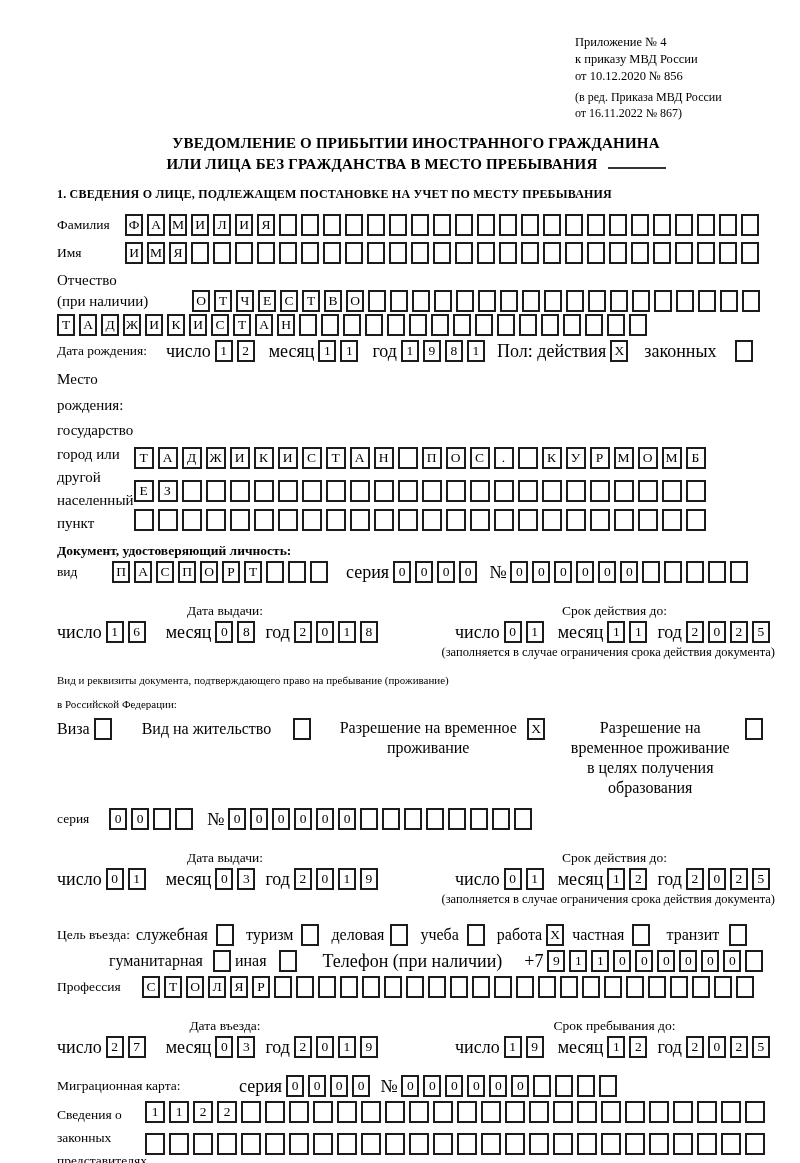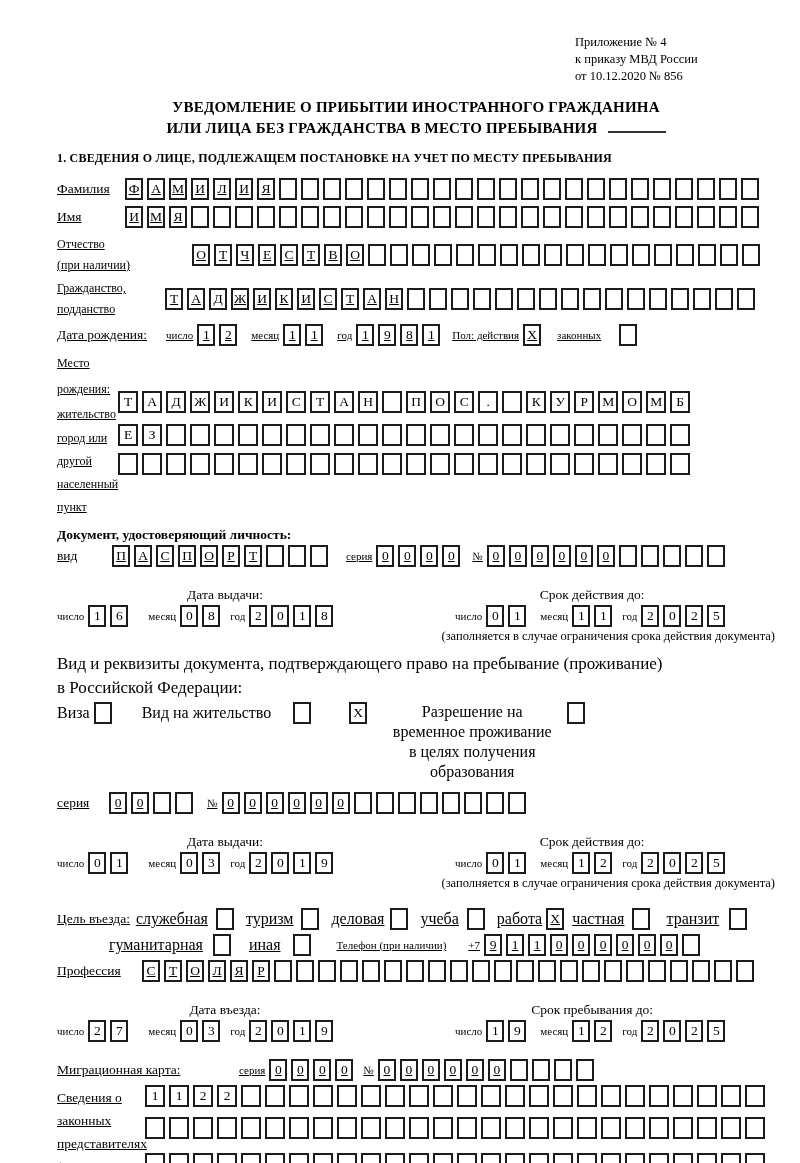--- a/index.html
+++ b/index.html
@@ -13,65 +13,69 @@
   
   .hdr-right { width:200px; margin-left:auto; font-size:12.5px; line-height:17px; }
   .hdr-right .amend { margin-top:4px; font-size:12px; line-height:16px; }
   .forma { text-align:right; font-weight:bold; font-size:14px; margin-top:14px; padding-right:8px; letter-spacing:.5px; }
 
   .title { text-align:center; font-weight:bold; font-size:15px; line-height:21px; margin-top:12px; letter-spacing:.2px; }
   .blank-line { display:inline-block; width:58px; border-bottom:2px solid #333; height:12px; margin-left:10px; }
 
   .sect { font-weight:bold; font-size:12px; margin-top:12px; letter-spacing:.2px; }
 
-  .row { display:flex; align-items:center; margin-top:6px;text-decoration:underline; }
+  .row { display:flex; align-items:flex-end; margin-top:6px; }
   .lbl { font-size:13.5px; line-height:22px; flex:0 0 auto; }
-  .lbl2 { font-size:12px; line-height:21px; flex:0 0 auto; }
+  .lbl2 { font-size:15px; line-height:21px; flex:0 0 auto; }
 
   .cells { display:inline-flex; flex:0 0 auto; }
   .cell {
     width:18px; height:22px; flex:0 0 auto;
     border:2px solid #1c1c1c; margin-right:4px; background:#fff;
     display:inline-flex; align-items:center; justify-content:center;
     font-size:13.5px; font-family:"Liberation Serif", serif;
   }
   .wide .cell { width:20px; }
 
-  .dlbl { font-size:11px; line-height:22px; margin:0 4px 0 10px; }
+  .dlbl { font-size:18px; line-height:22px; margin:0 4px 0 10px; }
   .dlbl.first { margin-left:0; }
   .dategrp { display:flex; align-items:flex-start; }
 
   .pair { display:flex; margin-top:20px; }
   .pcol-l { width:336px; }
   .pcol-r { margin-left:62px; }
   .phead { text-align:center; font-size:13.5px; margin-bottom:2px; }
   .note-r { text-align:right; font-size:12.5px; margin-top:2px; }
 
   .doc-head { text-align:left; font-weight:bold; font-size:13.5px; margin-top:8px; }
 
-  .intro { font-size:17px; line-height:24px; margin-top:8px; }
+  .intro { font-size:11px; line-height:24px; margin-top:8px; }
 
   .optwrap { display:flex; align-items:flex-start; margin-top:2px; }
   .opt { display:flex; align-items:flex-start; }
   .optlbl { font-size:16px; line-height:22px; }
   .optlbl.multi { text-align:center; line-height:20px; }
 
   .leftcol-lines { font-size:13.5px; line-height:23px; flex:0 0 auto; }
 
   .mt2{margin-top:2px;} .mt4{margin-top:4px;} .mt8{margin-top:17px;} .mt10{margin-top:10px;} .mt12{margin-top:12px;}
 </style>
 </head>
 <body>
 
 <div class="page">
 
   <div class="hdr-right">
     <div>Приложение № 4</div>
     <div>к приказу МВД России</div>
     <div>от 10.12.2020 № 856</div>
+    <div class="amend">
+      <div>(в ред. Приказа МВД России</div>
+      <div>от 16.11.2022 № 867)</div>
+    </div>
   </div>
 
 
   <div class="title">
     <div>УВЕДОМЛЕНИЕ О ПРИБЫТИИ ИНОСТРАННОГО ГРАЖДАНИНА</div>
     <div><span>ИЛИ ЛИЦА БЕЗ ГРАЖДАНСТВА В МЕСТО ПРЕБЫВАНИЯ</span><span class="blank-line"></span></div>
   </div>
 
   <div class="sect">1. СВЕДЕНИЯ О ЛИЦЕ, ПОДЛЕЖАЩЕМ ПОСТАНОВКЕ НА УЧЕТ ПО МЕСТУ ПРЕБЫВАНИЯ</div>
 
@@ -174,24 +178,20 @@
         <span class="cell"></span>
         <span class="cell"></span>
         <span class="cell"></span>
         <span class="cell"></span>
         <span class="cell"></span>
         <span class="cell"></span>
       </span>
   </div>
 
   <div class="row mt2">
-    <span style="width:108px">
-      <div class="lbl2">Гражданство,</div>
-      <div class="lbl2">подданство</div>
-    </span>
     <span class="cells">
         <span class="cell">Т</span>
         <span class="cell">А</span>
         <span class="cell">Д</span>
         <span class="cell">Ж</span>
         <span class="cell">И</span>
         <span class="cell">К</span>
         <span class="cell">И</span>
         <span class="cell">С</span>
         <span class="cell">Т</span>
@@ -241,21 +241,21 @@
       </span>
     <span class="dlbl" style="margin-left:12px">законных</span>
     <span class="cells" style="margin-left:14px">
         <span class="cell"></span>
       </span>
   </div>
 
   <div class="row mt4">
     <span style="width:140px">
       <div class="lbl2" style="line-height:26px">Место рождения:</div>
-      <div class="lbl2" style="line-height:25px">жительство</div>
+      <div class="lbl2" style="line-height:25px">государство</div>
       <div class="lbl2" style="line-height:23px">город или другой</div>
       <div class="lbl2" style="line-height:23px">населенный пункт</div>
     </span>
     <span>
       <div class="cells wide">
           <span class="cell">Т</span>
           <span class="cell">А</span>
           <span class="cell">Д</span>
           <span class="cell">Ж</span>
           <span class="cell">И</span>
@@ -433,20 +433,21 @@
           <span class="cell"></span>
         </span>
     </span>
     <span class="opt" style="margin-left:26px">
       <span class="optlbl">Вид на жительство</span>
       <span class="cells" style="margin-left:22px">
           <span class="cell"></span>
         </span>
     </span>
     <span class="opt" style="margin-left:24px">
+      <span class="optlbl multi" style="width:178px">Разрешение на временное проживание</span>
       <span class="cells" style="margin-left:10px">
           <span class="cell">X</span>
         </span>
     </span>
     <span class="opt" style="margin-left:16px">
       <span class="optlbl multi" style="width:170px">Разрешение на временное проживание в целях получения образования</span>
       <span class="cells" style="margin-left:10px">
           <span class="cell"></span>
         </span>
     </span>
@@ -573,21 +574,21 @@
       </span>
   </div>
 
   <div class="row mt4">
     <span class="opt" style="margin-left:52px">
         <span class="optlbl">гуманитарная</span>
         <span class="cells" style="margin-left:10px">
           <span class="cell"></span>
         </span>
       </span>
-    <span class="opt" style="margin-left:14px">
+    <span class="opt" style="margin-left:0">
         <span class="optlbl">иная</span>
         <span class="cells" style="margin-left:12px">
           <span class="cell"></span>
         </span>
       </span>
     <span class="dlbl" style="margin-left:22px">Телефон (при наличии)</span>
     <span class="dlbl" style="margin-left:18px">+7</span>
     <span class="cells">
         <span class="cell">9</span>
         <span class="cell">1</span>

